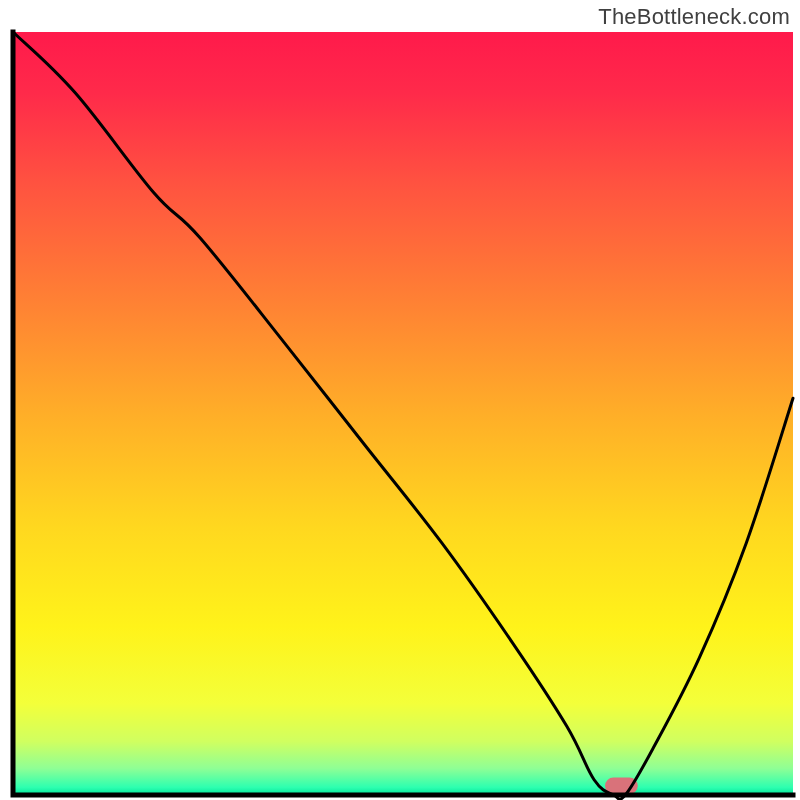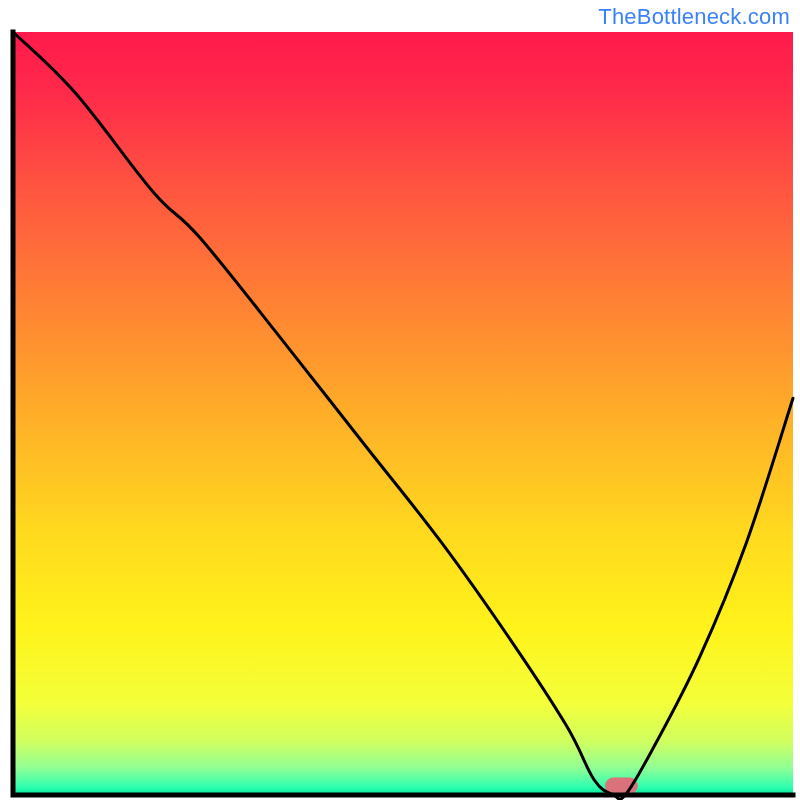--- a/index.html
+++ b/index.html
@@ -14,21 +14,21 @@
     position: relative;
     width: 800px;
     height: 800px;
   }
   .watermark {
     position: absolute;
     top: 4px;
     right: 10px;
     font-size: 22px;
     font-weight: 500;
-    color: #3b82f6;
+    color: #404040;
     letter-spacing: 0.2px;
   }
   svg {
     position: absolute;
     left: 0;
     top: 0;
   }
 </style>
 </head>
 <body>

